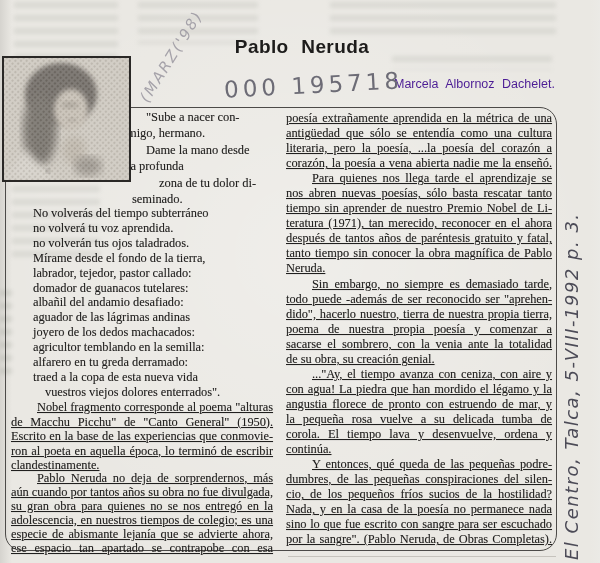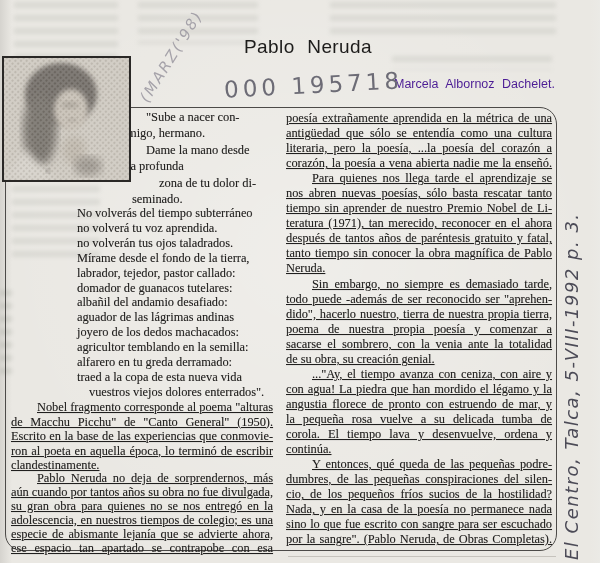--- a/index.html
+++ b/index.html
@@ -26,23 +26,23 @@
     position:absolute; pointer-events:none; opacity:.5; filter:blur(1.4px);
     background:repeating-linear-gradient(
       180deg,
       rgba(146,152,140,.55) 0 6px,
       rgba(234,232,227,0) 6px 13px);
   }
   .bleed.soft{ opacity:.33; filter:blur(2px); }
 
   
   .title{
-    position:absolute; left:178px; top:36px; width:260px;
+    position:absolute; left:172px; top:36px; width:260px;
     text-align:center; font-family:"Liberation Sans", sans-serif;
-    font-weight:normal; font-size:19px; letter-spacing:.4px; word-spacing:7px;
+    font-weight:bold; font-size:19px; letter-spacing:.4px; word-spacing:7px;
     color:#1d1c1b;
   }
   .byline{
     position:absolute; left:394px; top:77px; width:170px;
     font-family:"Liberation Sans", sans-serif; font-size:12.5px;
     color:#4c1d95; word-spacing:4px; text-align:left;
   }
 
   
   .hw{ font-family:"DejaVu Sans", sans-serif; font-style:italic; }
@@ -86,21 +86,21 @@
     position:absolute; left:127px; top:109px; width:148px;
     font-size:12.4px; line-height:16.4px;
   }
   .quote div:nth-of-type(1){ padding-left:19px; }
   .quote div:nth-of-type(3){ padding-left:19px; }
   .quote div:nth-of-type(5){ padding-left:32px; }
   .quote div:nth-of-type(6){ padding-left:5px; }
 
   .poem{
     position:absolute; left:33px; top:206px; width:250px;
-    font-size:12.3px; line-height:14.9px;margin-left:44px;
+    font-size:12.3px; line-height:14.9px;
   }
   .poem div:last-of-type{ padding-left:12px; }
 
   .jpara div.ln{ text-align:justify; text-align-last:justify;text-decoration:underline; }
   .jpara.endshort div.ln:last-of-type{ text-align-last:left; }
   .jpara div.ln:first-of-type{ text-indent:26px; }
   .jpara.noindent div.ln:first-of-type{ text-indent:0; }
 
   .left-p1{
     position:absolute; left:11px; top:400px; width:262px;

